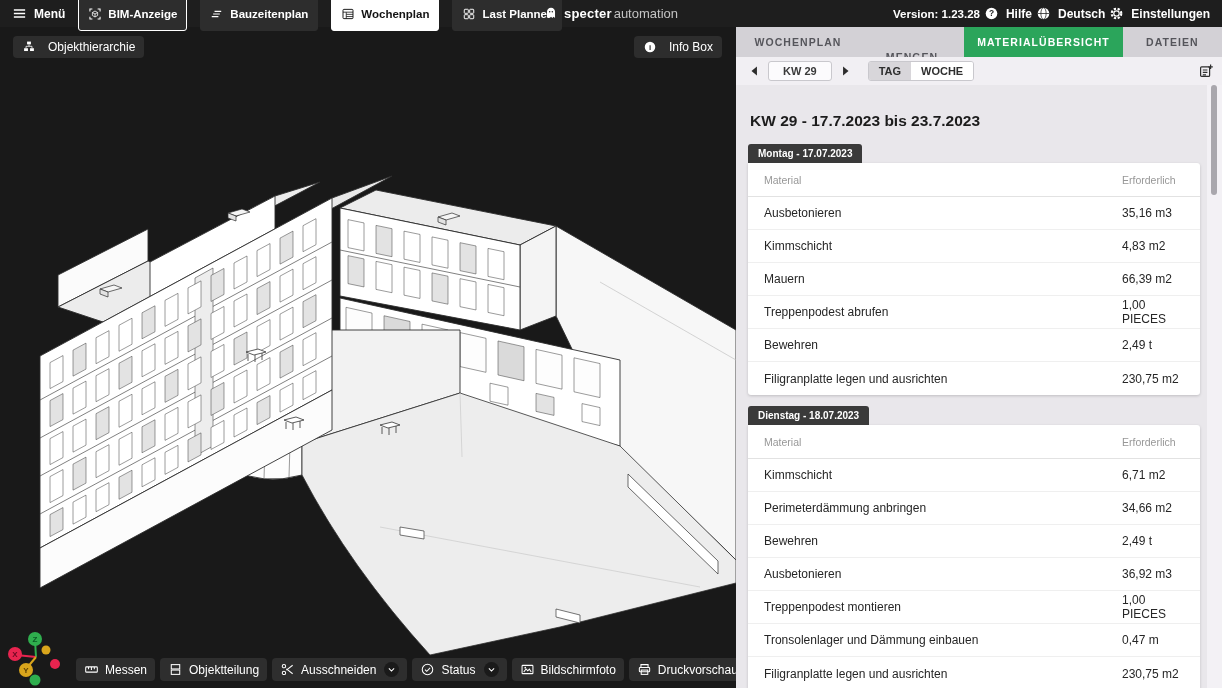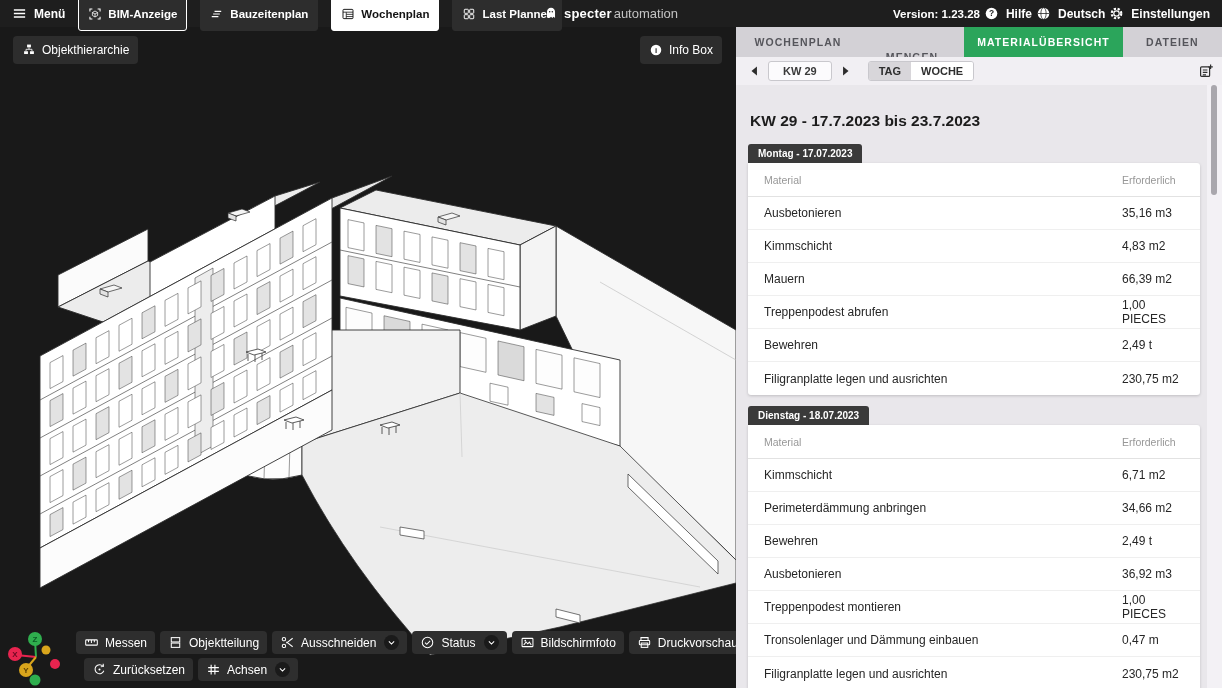--- a/index.html
+++ b/index.html
@@ -19,26 +19,26 @@
          color:#fff;font-size:13px}
   .brand b{font-weight:700;letter-spacing:.2px}
   .brand .lite{color:#c3c3c3;font-weight:400;margin-left:2px}
   .tb-right{margin-left:auto;display:flex;align-items:center;gap:4px}
   .tb-right .version{color:#fff;font:600 11.5px "Liberation Sans",sans-serif}
   .icon{display:inline-flex;align-items:center;justify-content:center}
   
   .main{display:flex;height:661px}
   .viewport{position:relative;width:736px;height:661px;background:#191919;overflow:hidden}
   .model{position:absolute;inset:0}
-  .vp-btn{position:absolute;display:inline-flex;align-items:center;gap:6px;height:28px;padding:0 9px;
+  .vp-btn{position:absolute;display:inline-flex;align-items:center;gap:12px;height:22px;padding:0 9px;
           background:#2D2D2D;border:none;border-radius:4px;color:#fff;
           font:400 12px "Liberation Sans",sans-serif;cursor:pointer;z-index:3}
   .vp-btn.oh{left:13px;top:9px}
   .vp-btn.info{right:14px;top:9px}
-  .vp-toolbar{position:absolute;left:76px;bottom:7px;display:flex;flex-direction:column;gap:4px;z-index:3}
+  .vp-toolbar{position:absolute;left:76px;bottom:7px;display:flex;gap:4px;z-index:3}
   .vp-row{display:flex;gap:5px}
   .vp-row.r2{padding-left:8px}
   .t-btn{display:inline-flex;align-items:center;gap:6px;height:23px;padding:0 8px;background:#2E2E2E;
          border:none;border-radius:4px;color:#fff;font:400 12px "Liberation Sans",sans-serif;cursor:pointer}
   .chev{display:inline-flex;align-items:center;justify-content:center;width:15px;height:15px;border-radius:50%;
         background:#1A1A1A;margin-left:2px}
   .gizmo{position:absolute;left:4px;bottom:0;z-index:3}
   .gizmo text{font:700 8px "Liberation Sans",sans-serif}
   
   .panel{position:relative;width:486px;height:661px;background:#E9E7EB;display:flex;flex-direction:column}

